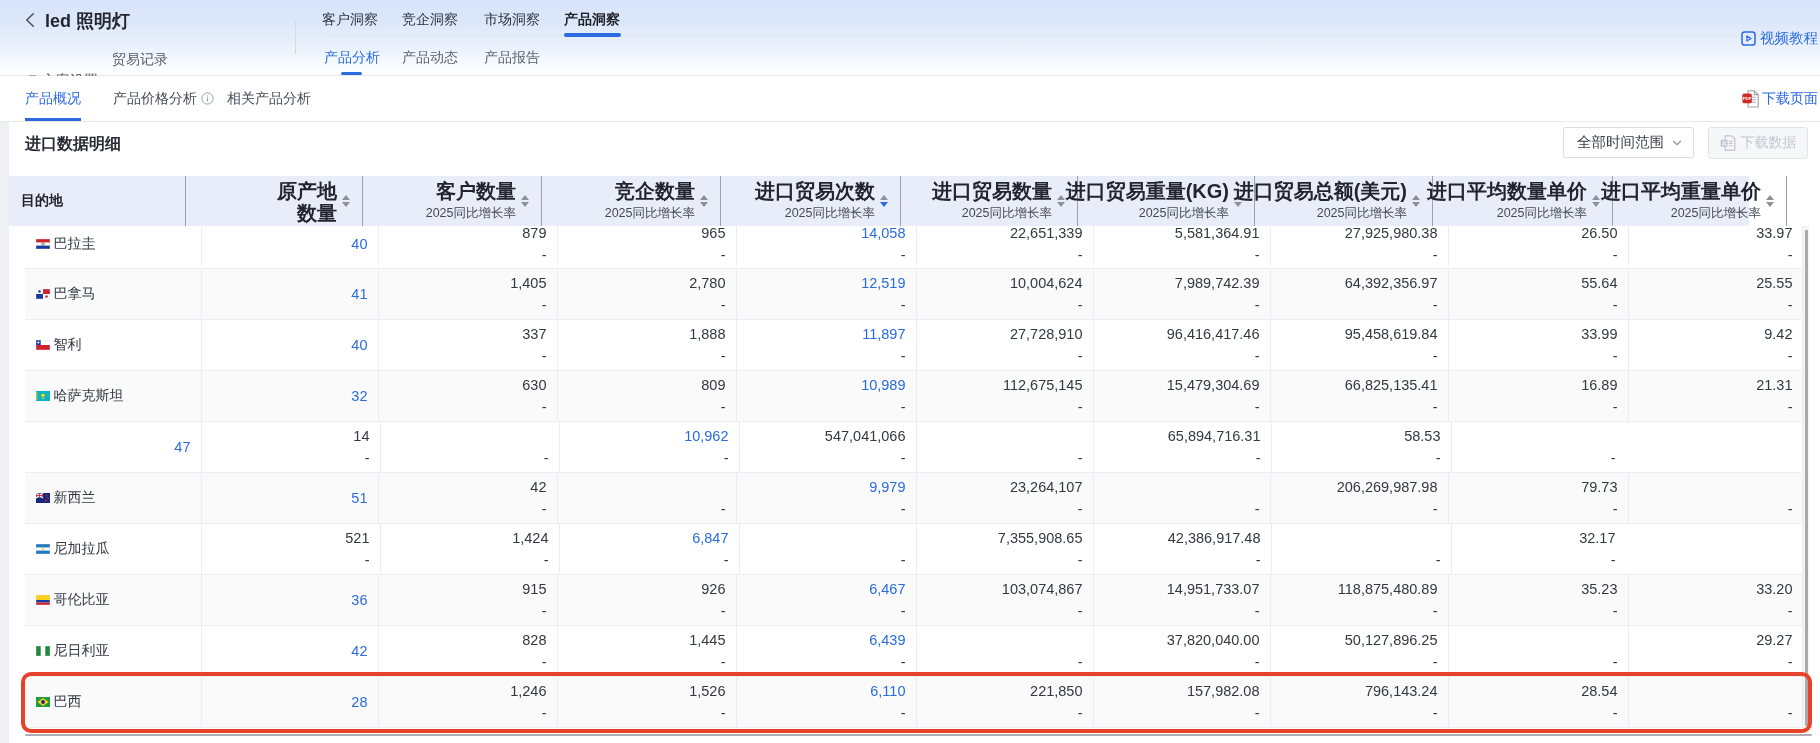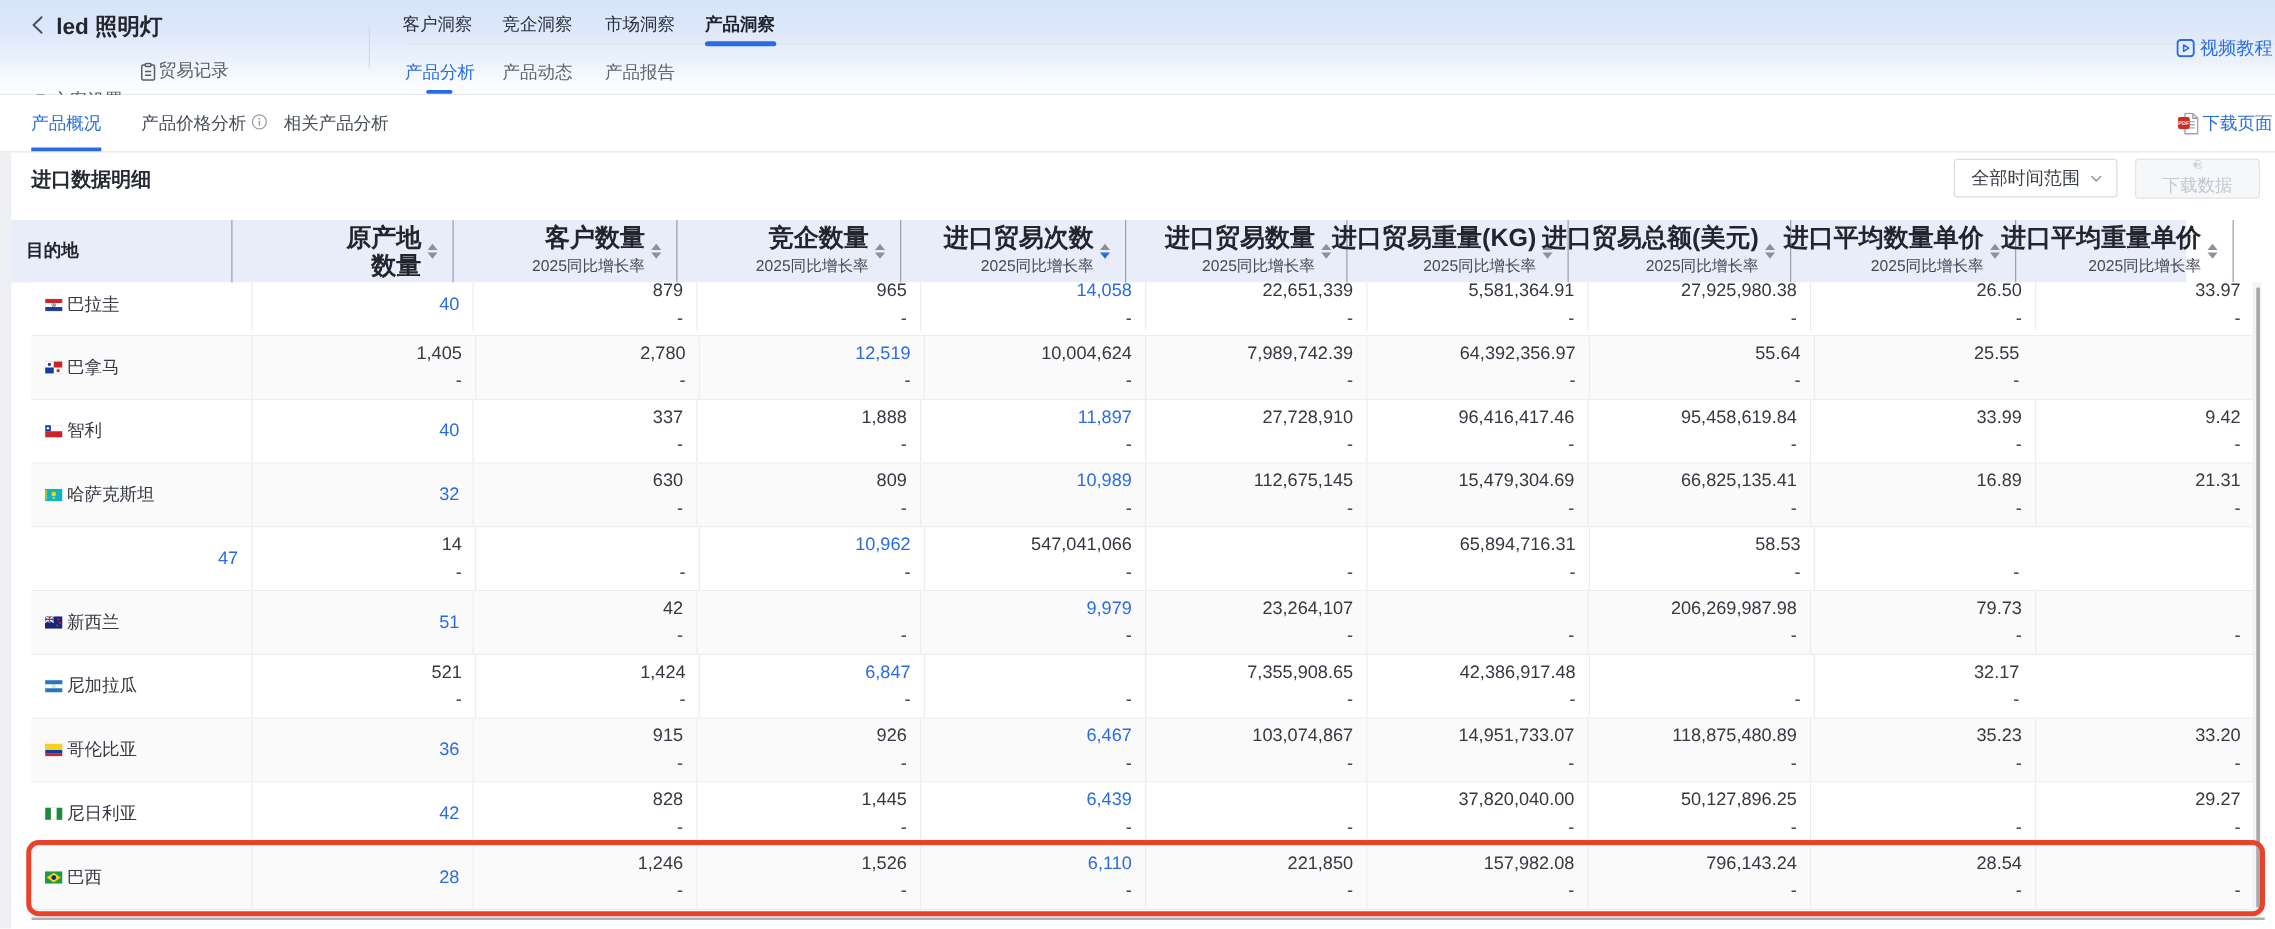--- a/index.html
+++ b/index.html
@@ -30,21 +30,21 @@
 .sb.on { color:#2a6ce0; }
 .sbink { position:absolute; left:25px; bottom:0; width:56px; height:3px; background:#2a6ce0; }
 .info { position:absolute; left:201px; top:15px; }
 .dlpage { position:absolute; left:1742px; top:14px; display:flex; align-items:center; gap:3px; font-size:14px; color:#2a6ce0; }
 
 
 .lstrip { position:absolute; left:0; top:122px; width:9px; height:621px; background:#eef0f3; }
 .sect { position:absolute; left:25px; top:134px; font-size:16px; font-weight:700; color:#262a33; }
 .sel { position:absolute; left:1563px; top:127px; width:131px; height:31px; background:#fff; border:1px solid #d9dce2; border-radius:3px; display:flex; align-items:center; padding:0 10px 0 13px; font-size:14.5px; color:#383d47; }
 .sel svg { margin-left:auto; }
-.btn { position:absolute; left:1708px; top:127px; width:100px; height:32px; background:#f6f7f9; border:1px solid #e2e4e9; border-radius:3px; display:flex; align-items:center; justify-content:center; gap:5px; font-size:14px; color:#c3c7d1;flex-direction:column; }
+.btn { position:absolute; left:1708px; top:127px; width:100px; height:32px; background:#f6f7f9; border:1px solid #e2e4e9; border-radius:3px; display:flex; align-items:center; justify-content:center; gap:5px; font-size:14px; color:#c3c7d1; }
 
 
 .thead { position:absolute; left:9px; top:176px; width:1740px; height:50px; background:#e9edfa; display:flex; }
 .hc { flex:none; height:50px; display:flex; align-items:center; justify-content:flex-end; padding:0 12px; border-right:1.5px solid #9aa1b5; }
 .hc:last-child { border-right:none; }
 .hfirst { justify-content:flex-start; font-weight:700; font-size:14px; color:#22252d; }
 .htxt { display:flex; flex-direction:column; align-items:flex-end; padding-top:1px; }
 .t1 { font-size:20px; font-weight:700; color:#22252d; line-height:22px; white-space:nowrap; }
 .t2 { font-size:12.5px; color:#444a54; line-height:22px; white-space:nowrap; }
 .car { display:flex; flex-direction:column; align-items:center; margin-left:5px; }
@@ -81,21 +81,21 @@
         <path d="M9.3,1.8 L2.8,8 L9.3,14.2" stroke="#484d58" stroke-width="1.5" stroke-linecap="round" stroke-linejoin="round"></path>
       </svg></span>
     <span class="title">led 照明灯</span>
     <span class="act" style="left:25px;margin-top:24px;">
       <svg width="15" height="15" viewBox="0 0 15 15" fill="none" stroke="#565d68" stroke-width="1.2">
         <path d="M1.4,7.5 L4.7,2.1 L10.3,2.1 L13.6,7.5 L10.3,12.9 L4.7,12.9 Z" stroke-linejoin="round"></path>
         <circle cx="7.5" cy="7.5" r="2.1"></circle>
       </svg>
       <span>方案设置</span>
     </span>
-    <span class="act" style="left:112px;">
+    <span class="act" style="left:112px;flex-direction:column;">
       <svg width="13" height="15" viewBox="0 0 13 15" fill="none" stroke="#565d68" stroke-width="1.2">
         <rect x="1.4" y="1.9" width="10.2" height="12" rx="1.2"></rect>
         <rect x="4.2" y="0.7" width="4.6" height="2.4" rx="0.8" fill="#eef3fb"></rect>
         <path d="M4,7.2 H9 M4,10.2 H9"></path>
       </svg>
       <span>贸易记录</span>
     </span>
     <span class="vdiv"></span>
     <span class="ttab" style="left:322px;">客户洞察</span>
     <span class="ttab" style="left:402px;">竞企洞察</span>
@@ -303,20 +303,23 @@
         <svg class="flag" width="14" height="10" viewBox="0 0 14 10">
           <rect width="14" height="10" fill="#fff"></rect>
           <rect x="7" width="7" height="5" fill="#d0202a"></rect>
           <rect y="5" width="7" height="5" fill="#1a3a9e"></rect>
           <circle cx="3.5" cy="2.5" r="1.3" fill="#1a3a9e"></circle>
           <circle cx="10.5" cy="7.5" r="1.3" fill="#d0202a"></circle>
           <rect width="14" height="10" fill="none" stroke="#ccc" stroke-width="0.5"></rect>
         </svg>
         <span class="cname">巴拿马</span>
       </div>
+      <div class="c cnum" style="width:177px">
+        <span class="lnk">41</span>
+      </div>
       <div class="c cnum two" style="width:179px">
         <span class="l1">1,405</span>
         <span class="l2">-</span>
       </div>
       <div class="c cnum two" style="width:179px">
         <span class="l1">2,780</span>
         <span class="l2">-</span>
       </div>
       <div class="c cnum two" style="width:180px">
         <span class="l1 lnk">12,519</span>

